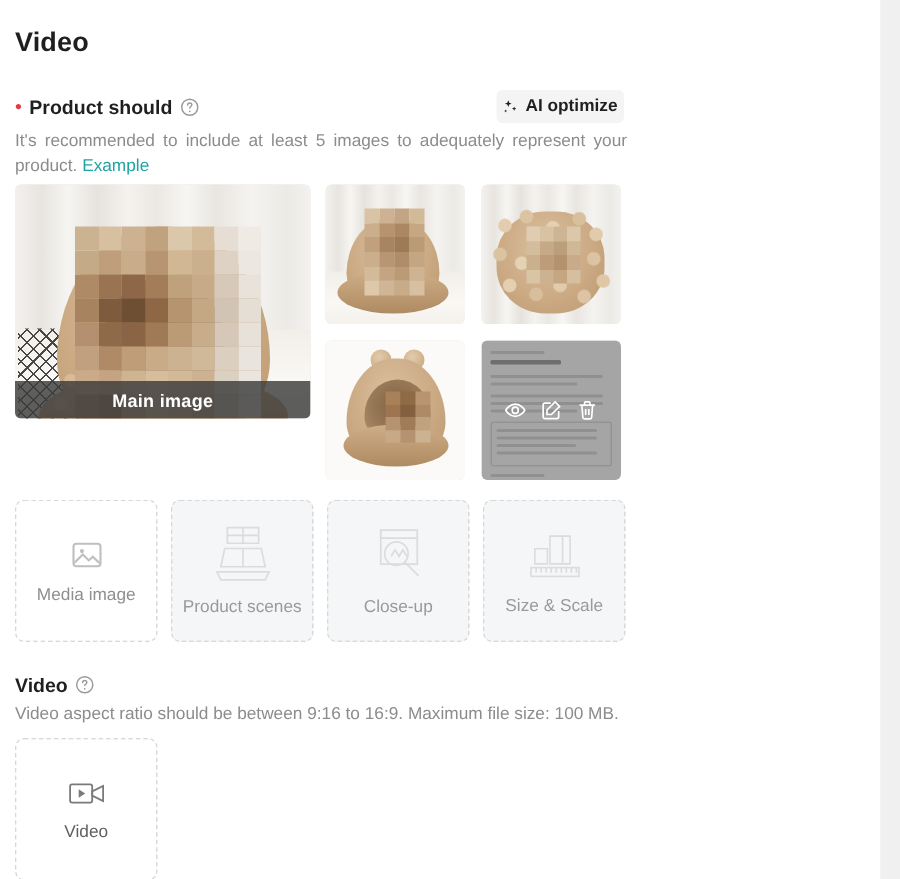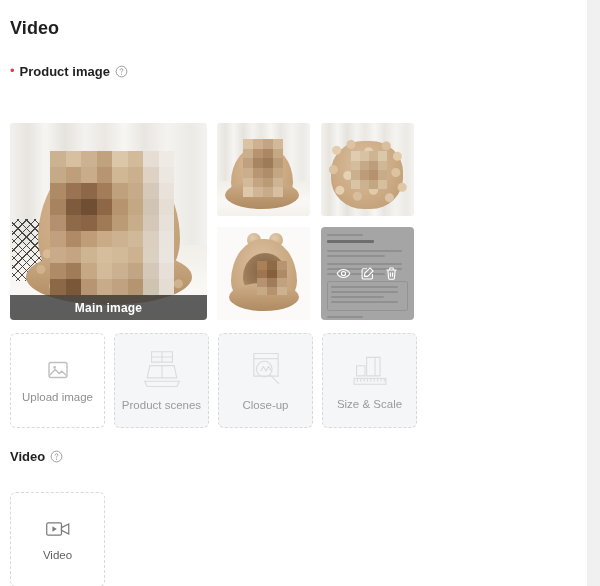--- a/index.html
+++ b/index.html
@@ -57,21 +57,21 @@
     font-size: 11.5px; color: #8c8c8c; line-height: 17px;
     text-align: justify; text-align-last: left;
   }
   .hint .link { color: #1fa3a3; cursor: pointer; }
 
   
   .media-area { position: absolute; left: 10px; top: 123px; }
 
   .main-card {
     position: absolute; left: 0; top: 0;
-    width: 197px; height: 197px;
+    width: 197px; height: 156px;
     border-radius: 4px; overflow: hidden;
     background: #e7e2dc;
     cursor: pointer;
   }
   .main-badge {
     position: absolute; left: 0; bottom: 0;
     width: 100%; height: 25px;
     background: rgba(60,60,60,.82);
     color: #fff; font-size: 12px; font-weight: 700;
     display: flex; align-items: center; justify-content: center;
@@ -206,31 +206,43 @@
 </style>
 </head>
 <body>
 
 <div class="page">
 
   <div class="section-title">Video</div>
 
   <div class="label-row">
     <span class="req-dot">•</span>
-    <span class="label-strong">Product image</span>
+    <span class="label-strong">Product should</span>
     <span class="help-icon">
       <svg viewBox="0 0 16 16" fill="none" stroke="#9a9a9a" stroke-width="1.2">
         <circle cx="8" cy="8" r="6.6"></circle>
         <path d="M6.3 6.2c0-1 .8-1.7 1.7-1.7s1.7.7 1.7 1.6c0 1.3-1.7 1.3-1.7 2.6" stroke-linecap="round"></path>
         <circle cx="8" cy="11.3" r=".72" fill="#9a9a9a" stroke="none"></circle>
       </svg>
     </span>
   </div>
 
-
+  <button class="ai-btn">
+    <svg class="sparkle" viewBox="0 0 16 16">
+      <path d="M5.6 1.2 6.5 3.6 8.9 4.5 6.5 5.4 5.6 7.8 4.7 5.4 2.3 4.5 4.7 3.6Z" fill="#1f1f1f"></path>
+      <path d="M11.3 7.2 11.9 8.8 13.5 9.4 11.9 10 11.3 11.6 10.7 10 9.1 9.4 10.7 8.8Z" fill="#1f1f1f"></path>
+      <path d="M3.1 10.2 3.5 11.2 4.5 11.6 3.5 12 3.1 13 2.7 12 1.7 11.6 2.7 11.2Z" fill="#1f1f1f"></path>
+    </svg>
+    <span class="ai-btn-label">AI optimize</span>
+  </button>
+
+  <div class="hint">
+    <span>It's recommended to include at least 5 images to adequately represent your product.</span>
+    <span class="link">Example</span>
+  </div>
 
   <div class="media-area">
 
     <div class="main-card">
       <div class="ph">
         <div class="curtain"></div>
         <div class="floor"></div>
         <div class="rack" style="left:2px; top:96px; width:46px; height:62px;"></div>
         <div class="bed-body" style="left:28px; top:28px; width:142px; height:148px;"></div>
         <div class="cave" style="left:58px; top:62px; width:82px; height:74px;"></div>
@@ -439,21 +451,21 @@
   </div>
 
   <div class="ph-row">
 
     <div class="ph-card upload p0">
       <svg class="gicon" width="24" height="24" viewBox="0 0 24 24" fill="none" stroke="#bfbfbf" stroke-width="1.4">
         <rect x="3" y="4.5" width="18" height="15" rx="2"></rect>
         <circle cx="8.6" cy="9.4" r="1.35" fill="#bfbfbf" stroke="none"></circle>
         <path d="M3.6 17.2 9.2 11.6l4 4 2.6-2.4 4.6 4.2"></path>
       </svg>
-      <span class="cap">Upload image</span>
+      <span class="cap">Media image</span>
     </div>
 
     <div class="ph-card filled p1">
       <svg class="gicon" width="42" height="40" viewBox="0 0 48 46" fill="none" stroke="#dadcde" stroke-width="1.3">
         <path d="M12 2h24v12H12z"></path>
         <path d="M24 2v12M12 8h24"></path>
         <path d="M10 18h28l3 14H7Z"></path>
         <path d="M24 18v14"></path>
         <path d="M4 36h40l-3 6H7Z"></path>
       </svg>
@@ -486,20 +498,21 @@
   <div class="video-label">
     <span class="t">Video</span>
     <span class="help-icon">
       <svg viewBox="0 0 16 16" fill="none" stroke="#9a9a9a" stroke-width="1.2">
         <circle cx="8" cy="8" r="6.6"></circle>
         <path d="M6.3 6.2c0-1 .8-1.7 1.7-1.7s1.7.7 1.7 1.6c0 1.3-1.7 1.3-1.7 2.6" stroke-linecap="round"></path>
         <circle cx="8" cy="11.3" r=".72" fill="#9a9a9a" stroke="none"></circle>
       </svg>
     </span>
   </div>
+  <div class="video-hint">Video aspect ratio should be between 9:16 to 16:9. Maximum file size: 100 MB.</div>
 
   <div class="video-card">
     <svg class="gicon" width="26" height="22" viewBox="0 0 30 24" fill="none" stroke="#7a7a7a" stroke-width="1.4">
       <rect x="2" y="5" width="17" height="14" rx="1.6"></rect>
       <path d="M19 10.4 27.4 6.2v11.6L19 13.6Z"></path>
       <path d="M8.6 8.8 13.6 12l-5 3.2Z" fill="#7a7a7a" stroke="none"></path>
     </svg>
     <span class="cap">Video</span>
   </div>
 

